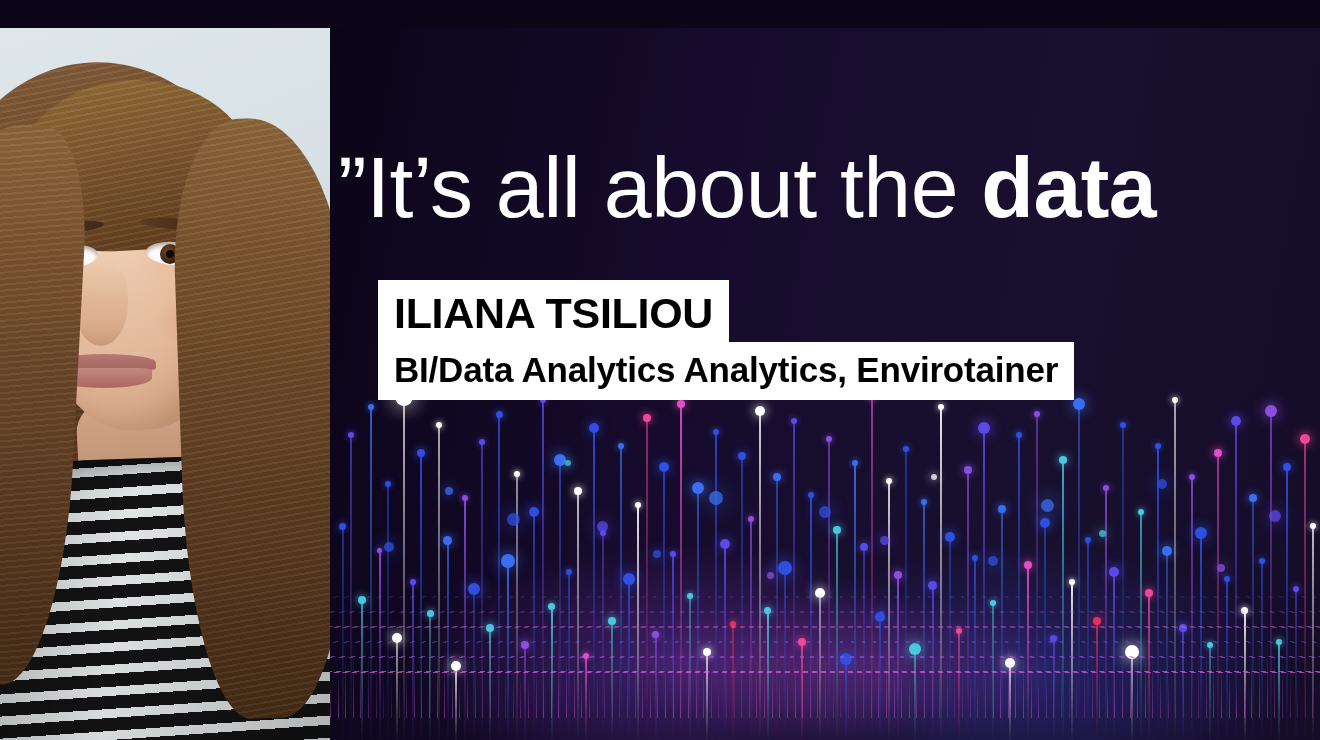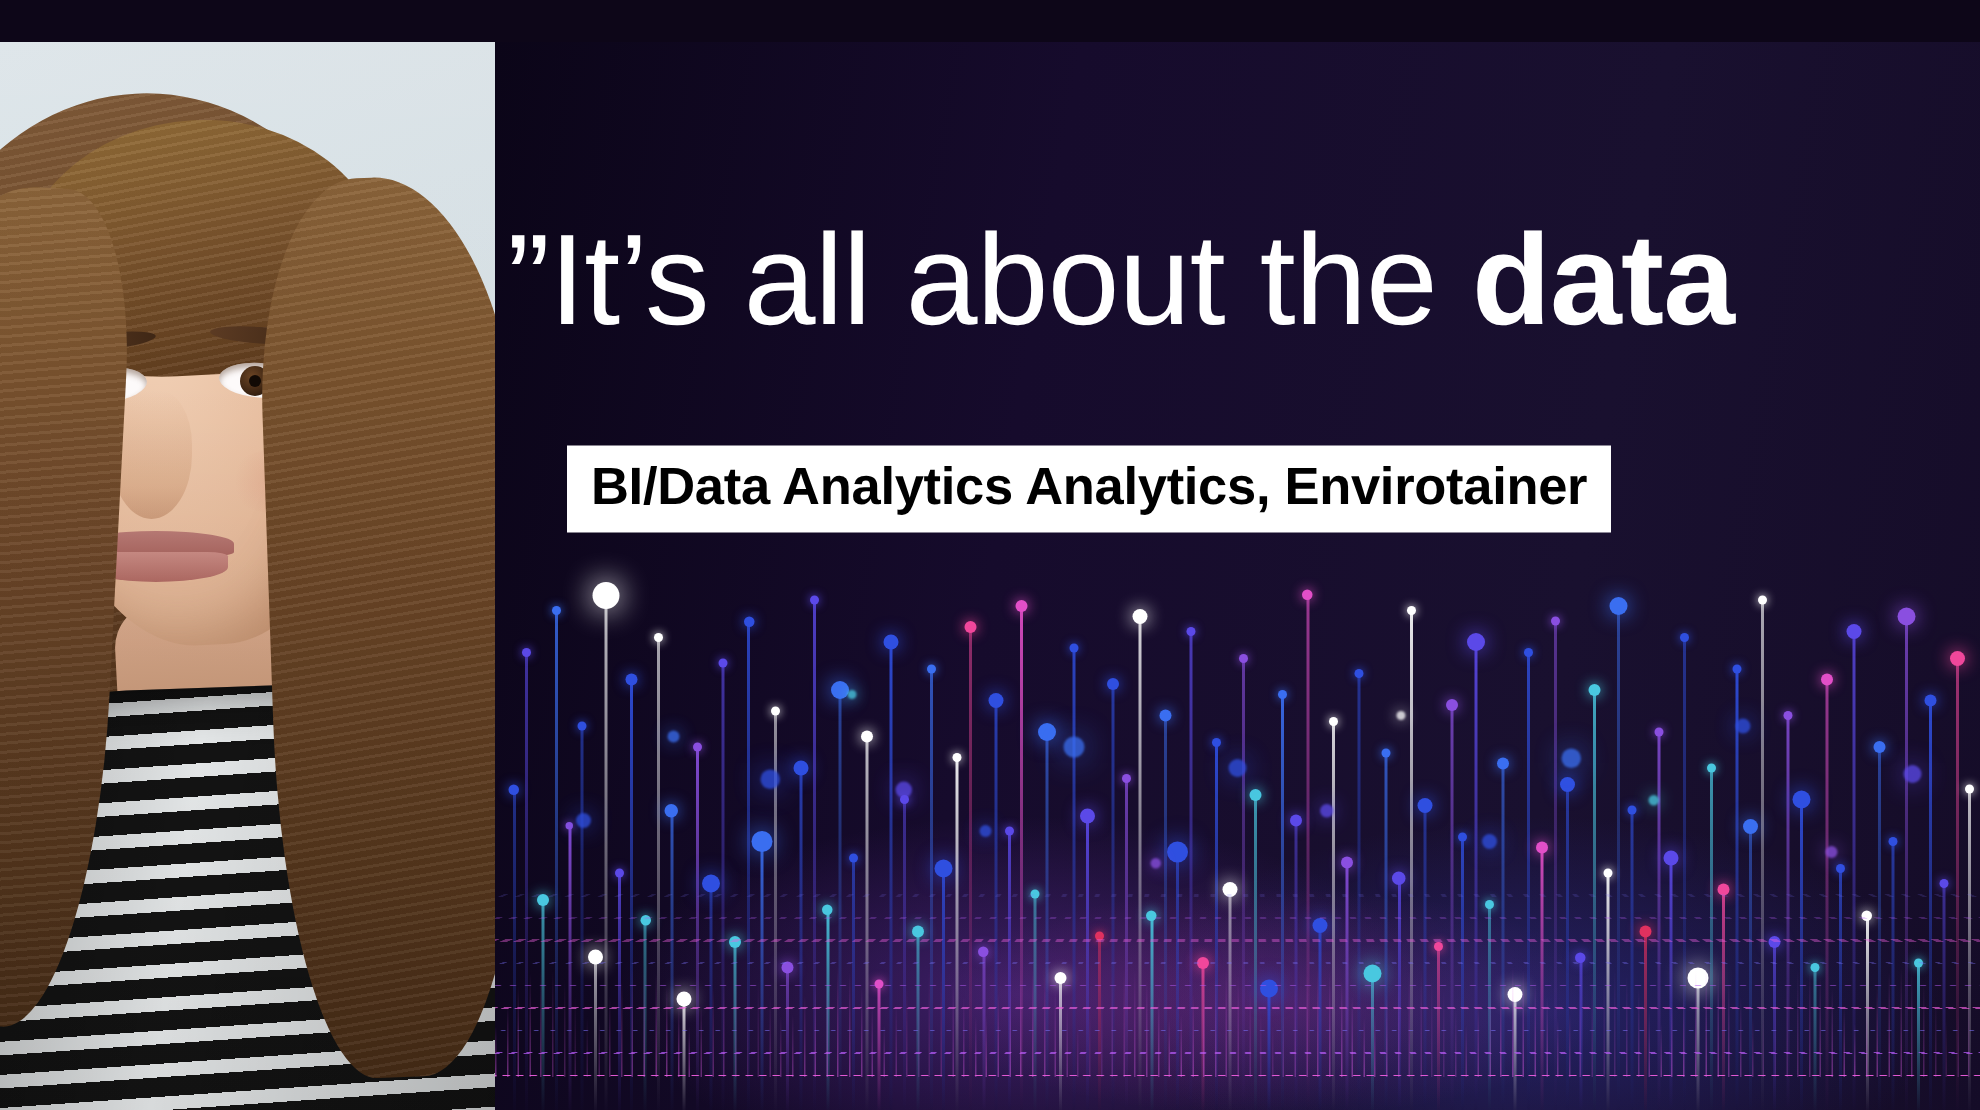--- a/index.html
+++ b/index.html
@@ -691,20 +691,21 @@
           <div class="mesh-rib" style="left: 974.769px; height: 43.3569px; opacity: 0.4;"></div>
           <div class="mesh-rib" style="left: 982.385px; height: 56.787px; opacity: 0.51;"></div>
         </div>
     </div>
 
     <div id="quote">
       <span class="mark">”</span><span class="light">It’s all about the </span><span class="bold">data</span>
     </div>
 
     <div id="banner">
+      <div class="banner-row" id="name-banner">ILIANA TSILIOU</div>
       <br>
       <div class="banner-row" id="title-banner">BI/Data Analytics Analytics, Envirotainer</div>
     </div>
 
   </div>
 
   <div id="orange-bar"></div>
 
 </div>
 

